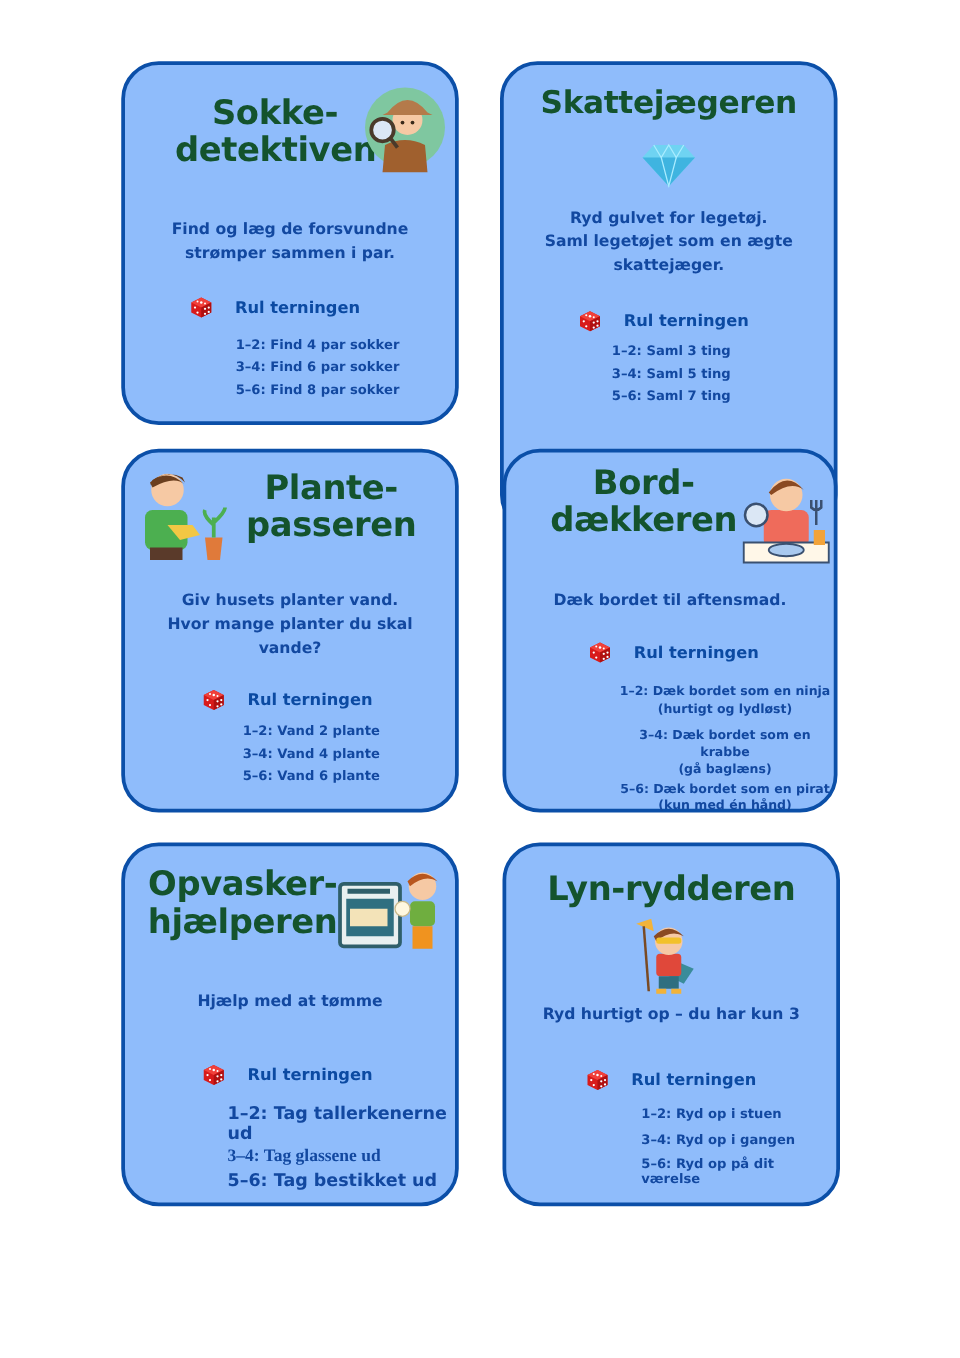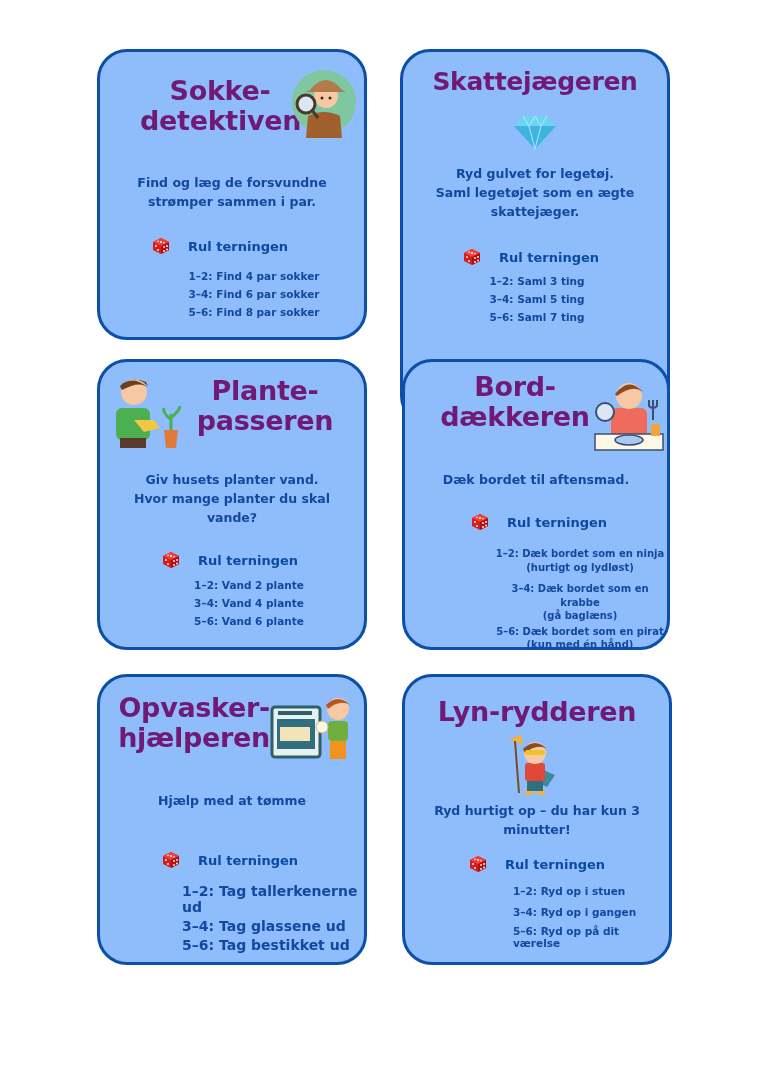--- a/index.html
+++ b/index.html
@@ -5,21 +5,21 @@
   html, body { margin: 0; padding: 0; }
   body {
     width: 768px; height: 1086px; background: #ffffff;
     font-family: "DejaVu Sans", sans-serif; position: relative; overflow: hidden;
   }
   .card {
     position: absolute; box-sizing: border-box;
     background: #8fbcfb; border: 3px solid #0b4fa8; border-radius: 30px;
     color: #0d47a1; text-align: center;
   }
-  .title { position: absolute; font-weight: bold; color: #701a75; line-height: 1.12; letter-spacing: -0.3px; }
+  .title { position: absolute; font-weight: bold; color: #14532d; line-height: 1.12; letter-spacing: -0.3px; }
   .desc { position: absolute; left: 0; right: 0; font-weight: bold; font-size: 12.5px; line-height: 1.5; color: #1248a0; }
   .roll { position: absolute; display: flex; align-items: center; font-weight: bold; font-size: 13px; color: #0b4aa2; }
   .dice { width: 18px; height: 18px; margin-right: 18px; }
   .opts { position: absolute; left: 0; right: 0; font-weight: bold; font-size: 10.5px; color: #1248a0; }
   .opts div { margin-bottom: 6px; padding-left: 44px; }
   .pic { position: absolute; }
 </style>
 </head>
 <body>
 
@@ -195,21 +195,21 @@
     <div>Hjælp med at tømme</div>
   </div>
   <div class="roll" style="left:62px;top:174px;">
     <svg class="dice" viewBox="0 0 18 18">
         <use href="#dice-g"></use>
       </svg>
     <span>Rul terningen</span>
   </div>
   <div class="opts" style="top:206px;left:38px;right:auto;text-align:left;font-size:14px;">
     <div style="margin-bottom:3px;">1–2: Tag tallerkenerne ud</div>
-    <div style="margin-bottom:3px;">3–4: Tag glassene ud</div>
+    <div style="margin-bottom:3px;font-family:Liberation Serif, serif;">3–4: Tag glassene ud</div>
     <div>5–6: Tag bestikket ud</div>
   </div>
 </div>
 
 <div class="card" style="left:402px;top:674px;width:270px;height:291px;">
   <div class="title" style="left:0;right:0;top:20px;font-size:27px;">
     <div>Lyn-rydderen</div>
   </div>
   <svg class="pic" style="left:96px;top:58px" width="60" height="64" viewBox="0 0 60 64">
     <path d="M8 4 L20 0 L22 10 Z" fill="#f2b33a"></path>
@@ -218,21 +218,20 @@
     <rect x="24" y="28" width="20" height="18" rx="3" fill="#e0483a"></rect>
     <circle cx="34" cy="18" r="11" fill="#f6c9a4"></circle>
     <path d="M22 14 Q34 2 46 14 Q36 8 24 18 Z" fill="#8a4a22"></path>
     <rect x="24" y="15" width="20" height="5" rx="2" fill="#f2c12a"></rect>
     <rect x="26" y="46" width="16" height="10" fill="#2f6f80"></rect>
     <rect x="24" y="56" width="8" height="4" fill="#f2b33a"></rect>
       <rect x="36" y="56" width="8" height="4" fill="#f2b33a"></rect>
   </svg>
   <div class="desc" style="top:125px;">
     <div>Ryd hurtigt op – du har kun 3</div>
-    <div>minutter!</div>
   </div>
   <div class="roll" style="left:64px;top:178px;">
     <svg class="dice" viewBox="0 0 18 18">
         <use href="#dice-g"></use>
       </svg>
     <span>Rul terningen</span>
   </div>
   <div class="opts" style="top:208px;left:64px;right:auto;text-align:left;">
     <div style="margin-bottom:9px;">1–2: Ryd op i stuen</div>
     <div style="margin-bottom:7px;">3–4: Ryd op i gangen</div>

